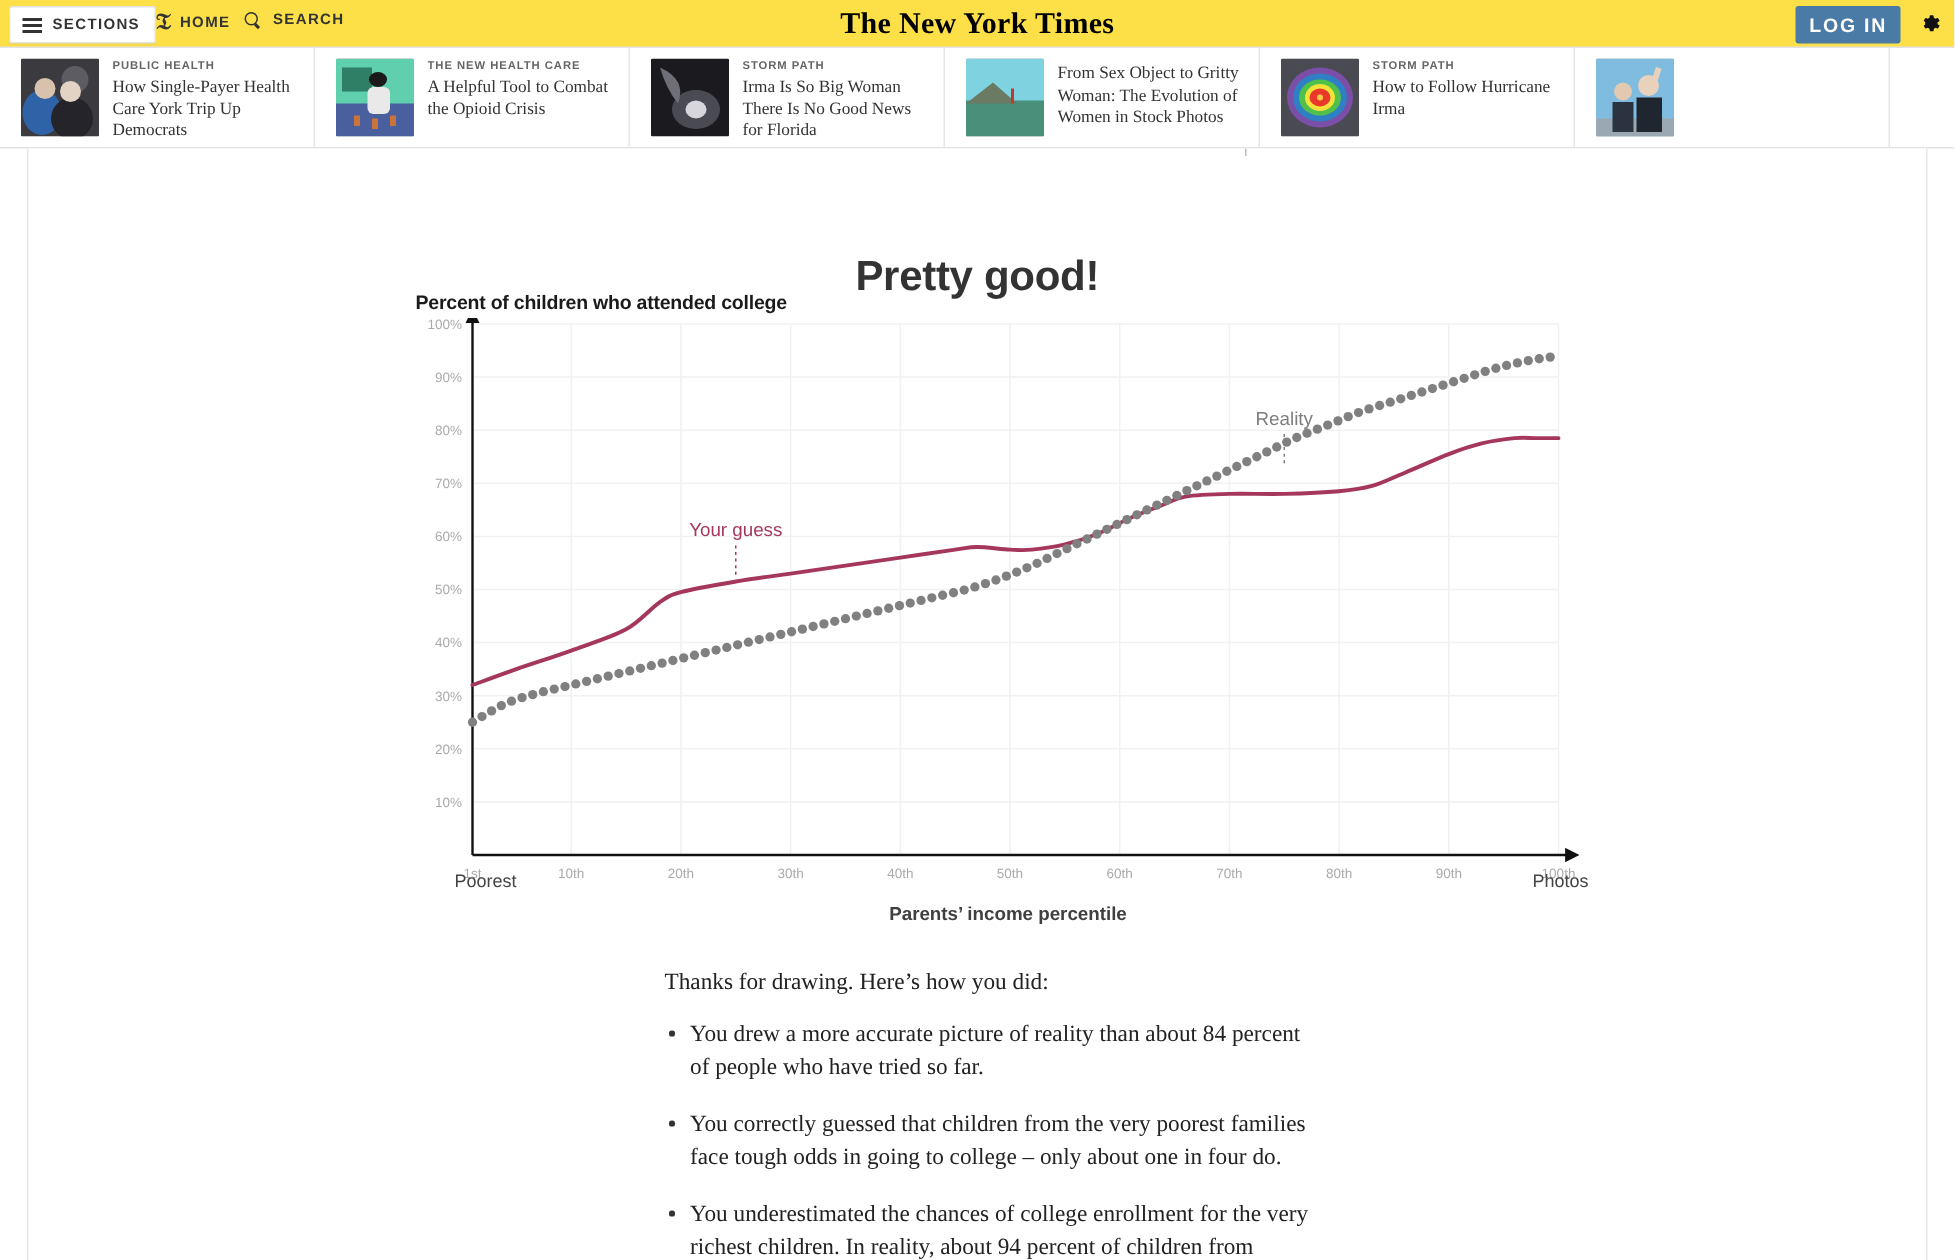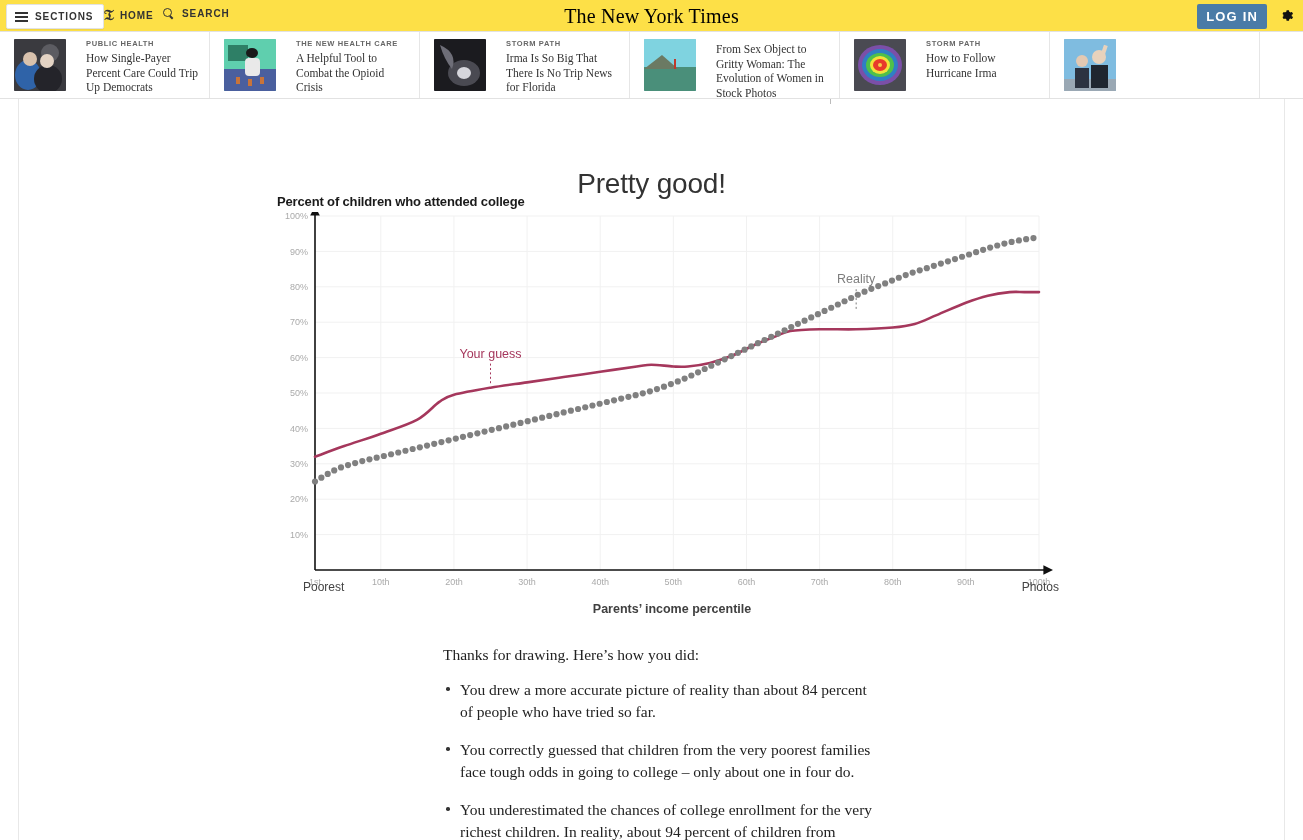--- a/index.html
+++ b/index.html
@@ -42,40 +42,40 @@
   .search-glyph::before{
     content:"";position:absolute;left:0;top:0;width:7px;height:7px;
     border:1.6px solid #333;border-radius:50%;
   }
   .search-glyph::after{
     content:"";position:absolute;left:7px;top:7px;width:4px;height:1.6px;
     background:#333;transform:rotate(45deg);transform-origin:left center;
   }
   .masthead{
     position:absolute;left:0;right:0;top:5px;text-align:center;
-    font-family:"Liberation Serif",serif;font-size:20px;font-weight:normal;
+    font-family:"Liberation Serif",serif;font-size:20px;font-weight:bold;
     color:#000;letter-spacing:.2px;pointer-events:none;
   }
   .login-btn{
     position:absolute;right:36px;top:4px;
     background:#4a7ba7;color:#fff;border:none;border-radius:2px;
     font-size:13px;font-weight:bold;letter-spacing:.09em;
     padding:5px 9px;cursor:pointer;font-family:"Liberation Sans",sans-serif;
   }
   .gear-btn{
     position:absolute;right:8px;top:7px;width:17px;height:17px;
     cursor:pointer;
   }
   
   .ribbon{
     display:flex;height:66px;background:#fff;
     border-bottom:1px solid #e2e2e2;overflow:hidden;
   }
   .card{
-    display:flex;gap:20px;padding:7px 10px 7px 14px;
+    display:flex;gap:9px;padding:7px 10px 7px 14px;
     border-right:1px solid #e6e6e6;flex:0 0 auto;width:185px;
     box-sizing:content-box;cursor:pointer;align-items:flex-start;
   }
   .thumb{
     width:52px;height:52px;flex:0 0 52px;border-radius:1px;
     background:#b9b9b9;overflow:hidden;position:relative;
   }
   .card-txt{overflow:hidden;}
   .kicker{
     font-size:7.5px;font-weight:bold;letter-spacing:.085em;
@@ -90,21 +90,21 @@
   .panel{
     position:relative;margin:0 18px;height:742px;background:#fff;
     border-left:1px solid #e8e8e8;border-right:1px solid #e8e8e8;
     overflow:hidden;
   }
   .panel-top-tick{
     position:absolute;left:811px;top:0;width:1px;height:5px;background:#bbb;
   }
   .result-title{
     position:absolute;left:0;right:0;top:50px;text-align:center;
-    font-size:28px;font-weight:normal;color:#333;letter-spacing:-.2px;
+    font-size:28px;font-weight:bold;color:#333;letter-spacing:-.2px;
   }
   
   .chart-wrap{position:absolute;left:258px;top:95px;width:790px;height:540px;}
   .chart-title{
     position:absolute;left:0;top:0;
     font-size:13px;font-weight:bold;color:#1a1a1a;letter-spacing:-.15px;
   }
   .axis-title{
     position:absolute;left:0;right:0;top:408px;text-align:center;
     font-size:12.5px;font-weight:bold;color:#404040;
@@ -180,21 +180,21 @@
           <rect width="52" height="52" fill="#3a3a3f"></rect>
           <circle cx="36" cy="14" r="9" fill="#5c5c62"></circle>
           <ellipse cx="14" cy="36" rx="13" ry="15" fill="#2f63a8"></ellipse>
           <ellipse cx="34" cy="40" rx="14" ry="14" fill="#24242a"></ellipse>
           <circle cx="16" cy="20" r="7" fill="#d9c2ad"></circle>
           <circle cx="33" cy="22" r="7" fill="#e3d3c4"></circle>
         </svg>
     </div>
     <div class="card-txt">
       <div class="kicker">PUBLIC HEALTH</div>
-      <div class="headline">How Single-Payer Percent Care Could Trip Up Democrats</div>
+      <div class="headline">How Single-Payer Health Care York Trip Up Democrats</div>
     </div>
   </div>
 
   <div class="card">
     <div class="thumb">
       <svg width="52" height="52" viewBox="0 0 52 52">
           <rect width="52" height="52" fill="#5fcfae"></rect>
           <rect y="30" width="52" height="22" fill="#4a5f9e"></rect>
           <rect x="4" y="6" width="20" height="16" fill="#2e7f66"></rect>
           <ellipse cx="28" cy="14" rx="6" ry="5" fill="#1a1a1a"></ellipse>
@@ -214,21 +214,21 @@
     <div class="thumb">
       <svg width="52" height="52" viewBox="0 0 52 52">
           <rect width="52" height="52" fill="#1b1b1f"></rect>
           <ellipse cx="30" cy="34" rx="16" ry="13" fill="#4a4a52"></ellipse>
           <ellipse cx="30" cy="34" rx="7" ry="6" fill="#d6d6dc"></ellipse>
           <path d="M6 6 Q24 14 18 30 Q10 20 6 6Z" fill="#6e6e78"></path>
         </svg>
     </div>
     <div class="card-txt">
       <div class="kicker">STORM PATH</div>
-      <div class="headline">Irma Is So Big That There Is No Trip News for Florida</div>
+      <div class="headline">Irma Is So Big Woman There Is No Good News for Florida</div>
     </div>
   </div>
 
 
   <div class="card">
     <div class="thumb">
       <svg width="52" height="52" viewBox="0 0 52 52">
           <rect width="52" height="52" fill="#7fd3e0"></rect>
           <rect y="28" width="52" height="24" fill="#4a8f7a"></rect>
           <path d="M0 30 L18 16 L34 30 Z" fill="#6b7a63"></path>

